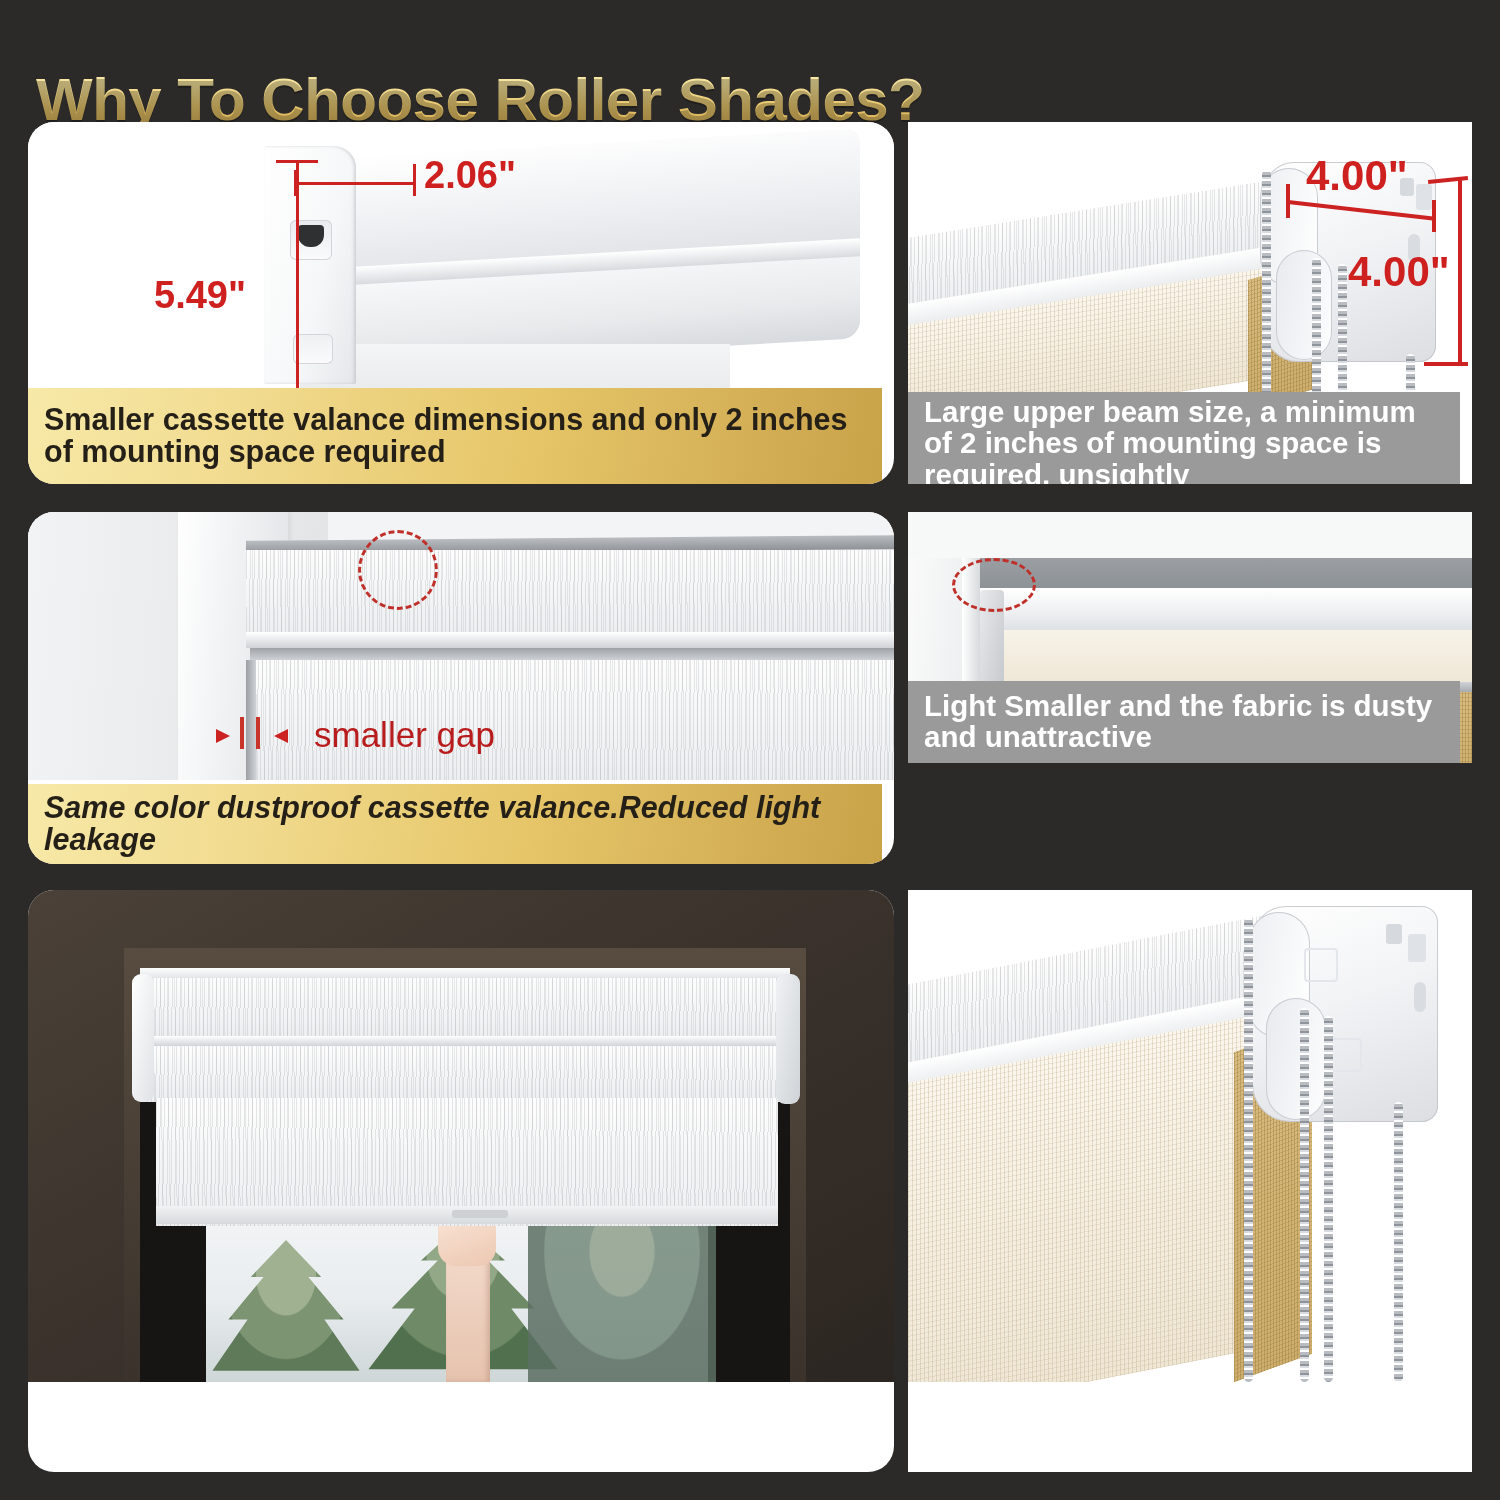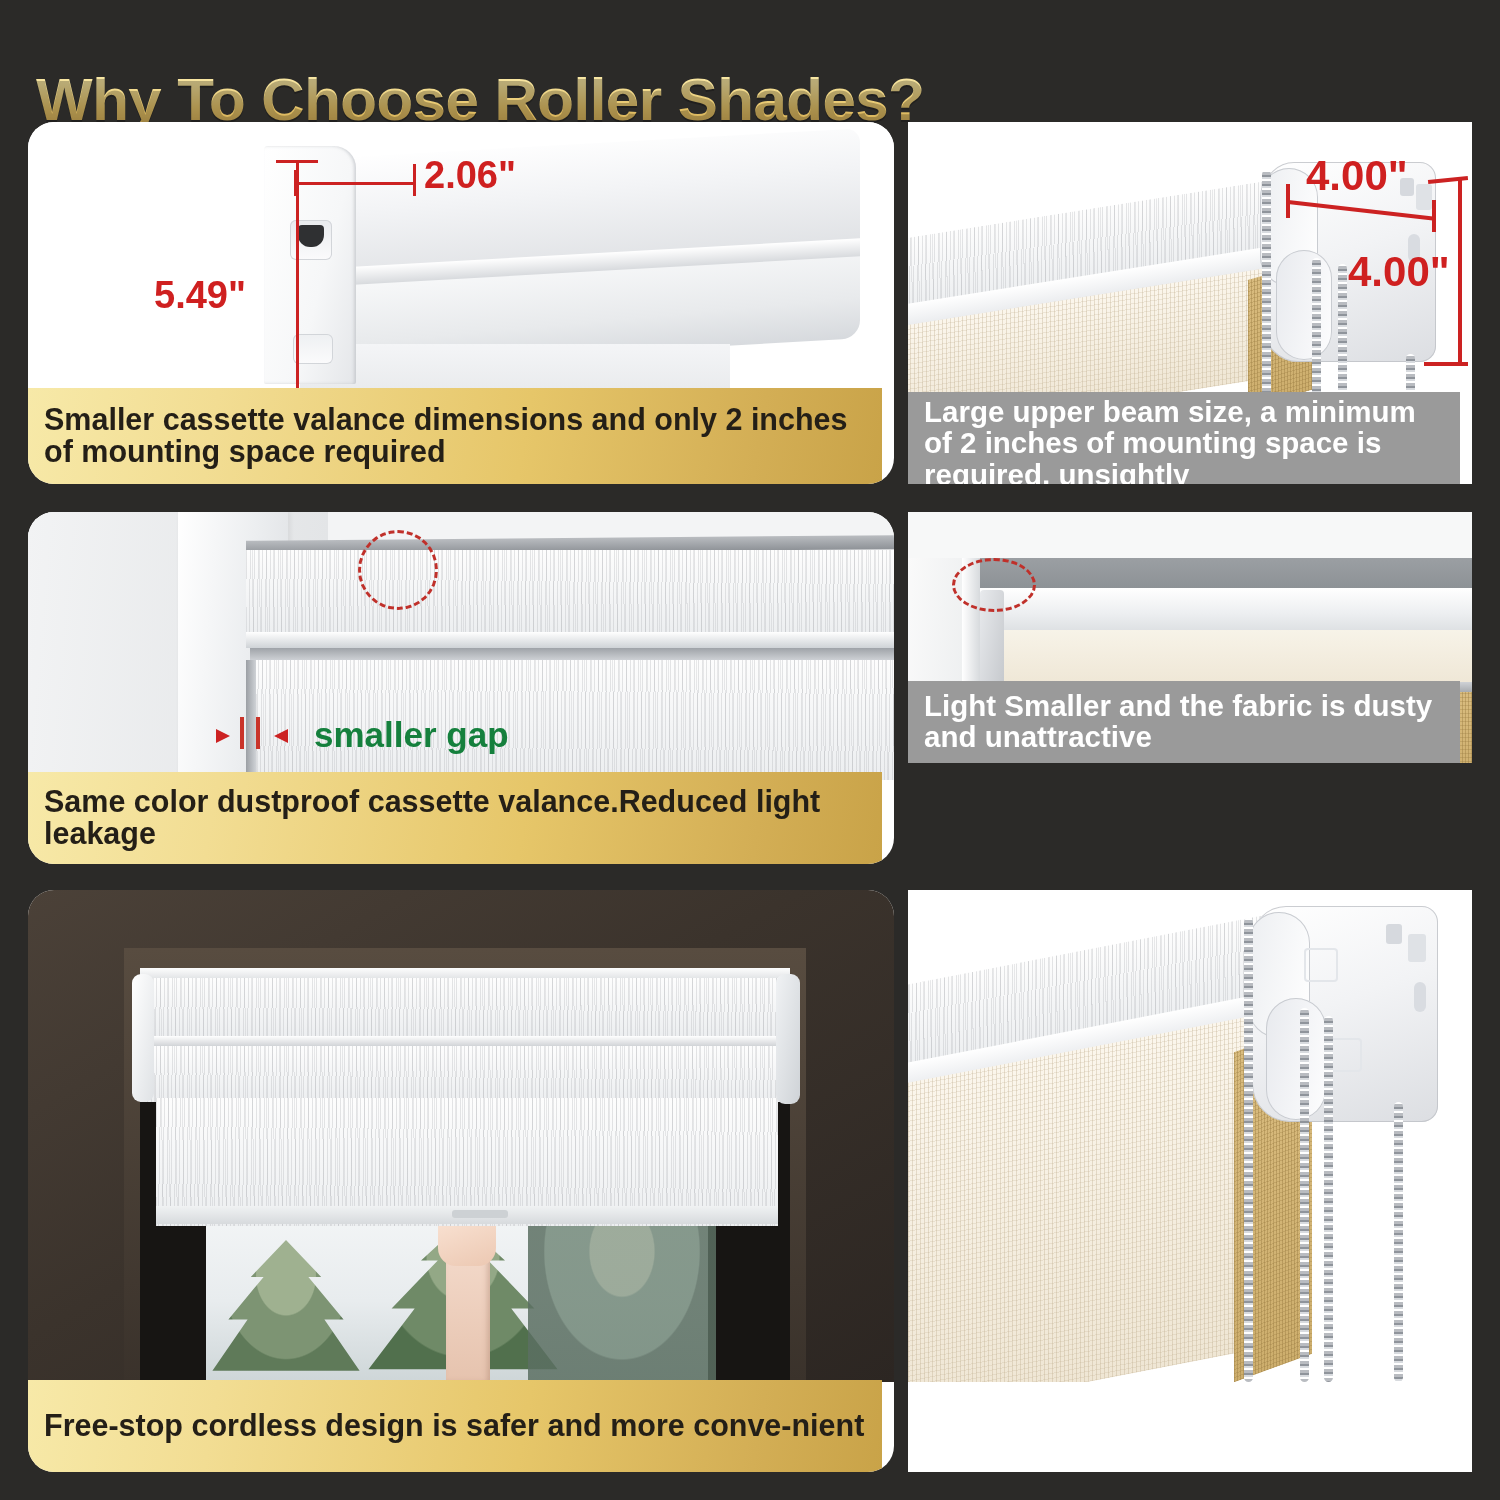--- a/index.html
+++ b/index.html
@@ -68,21 +68,21 @@
       repeating-linear-gradient(0deg, rgba(160,130,70,.35) 0 1px, rgba(255,255,255,0) 1px 4px),
       linear-gradient(180deg,#d9bc7f,#cdae6d);
   }
 
   
   .dimline { position: absolute; background: #cc2222; }
   .dimlabel { position: absolute; color: #cf2020; font-weight: bold; white-space: nowrap; }
   .arrowL, .arrowR { position: absolute; width: 0; height: 0; }
   .arrowR { border-top: 7px solid transparent; border-bottom: 7px solid transparent; border-left: 14px solid #cc2222; }
   .arrowL { border-top: 7px solid transparent; border-bottom: 7px solid transparent; border-right: 14px solid #cc2222; }
-  .gaplabel { position: absolute; color: #15803d; font-weight: bold; white-space: nowrap; }
+  .gaplabel { position: absolute; color: #b91c1c; font-weight: normal; white-space: nowrap; }
   .dashcircle { position: absolute; border: 3px dashed #c0302a; border-radius: 50%; }
 
   
   .bead { position: absolute; width: 9px; border-radius: 5px;
     background: repeating-linear-gradient(180deg,#ffffff 0 2px,#b9bcc1 2px 5px,#8f949b 5px 7px,#d8dbdf 7px 9px); }
 
   
   .bracket { position: absolute; background: linear-gradient(160deg,#ffffff 0%,#f2f3f5 45%,#dcdee2 100%);
     border-radius: 14px; box-shadow: inset 0 0 0 1px rgba(190,193,198,.8); }
 </style>
@@ -196,21 +196,21 @@
                   background:linear-gradient(90deg,#9b9fa4,#cfd2d6);"></div>
 
       <div class="dashcircle" style="left:330px;top:18px;width:80px;height:80px;"></div>
 
       <div class="arrowR" style="left:188px;top:217px;"></div>
       <div style="position:absolute;left:212px;top:205px;width:4px;height:32px;background:#c9342a;"></div>
       <div style="position:absolute;left:228px;top:205px;width:4px;height:32px;background:#c9342a;"></div>
       <div class="arrowL" style="left:246px;top:217px;"></div>
       <div class="gaplabel" style="left:286px;top:203px;font-size:35px;">smaller gap</div>
     </div>
-    <div class="caption gold" style="height:92px;">
+    <div class="caption gold" style="height:80px;font-style:italic;">
       <div class="caption-text">Same color dustproof cassette valance.Reduced light leakage</div>
     </div>
   </div>
 
   <div class="panel bad" style="left:908px; top:512px; width:564px; height:251px;">
     <div class="photo" style="height:270px; background:#f4f5f6;">
       <div style="position:absolute;left:0;top:0;width:564px;height:46px;background:#f7f8f8;"></div>
 
       <div style="position:absolute;left:56px;top:46px;width:508px;height:34px;
                   background:linear-gradient(180deg,#9b9fa3,#8b9094);"></div>
@@ -278,23 +278,20 @@
 
       <div style="position:absolute;left:128px;top:208px;width:622px;height:128px;" class="wtex"></div>
       <div style="position:absolute;left:128px;top:316px;width:622px;height:18px;
                   background:linear-gradient(180deg,#f0f2f3,#d7dadd);"></div>
       <div style="position:absolute;left:424px;top:320px;width:56px;height:8px;border-radius:3px;background:#cdd1d4;"></div>
 
       <div style="position:absolute;left:104px;top:84px;width:22px;height:128px;border-radius:9px;
                   background:linear-gradient(100deg,#ffffff,#dfe2e5);"></div>
       <div style="position:absolute;left:748px;top:84px;width:24px;height:130px;border-radius:9px;
                   background:linear-gradient(100deg,#f0f2f4,#cfd3d7);"></div>
-    </div>
-    <div class="caption gold" style="height:92px;">
-      <div class="caption-text">Free-stop cordless design is safer and more conve-nient</div>
     </div>
   </div>
 
   <div class="panel bad" style="left:908px; top:890px; width:564px; height:582px;">
     <div class="photo" style="height:492px;">
 
       <div style="position:absolute;left:-12px;top:58px;width:400px;height:86px;
                   transform:skewY(-11deg);" class="wtex"></div>
       <div style="position:absolute;left:-12px;top:136px;width:400px;height:26px;
                   transform:skewY(-11deg);background:linear-gradient(180deg,#ffffff,#e9ebee);"></div>

